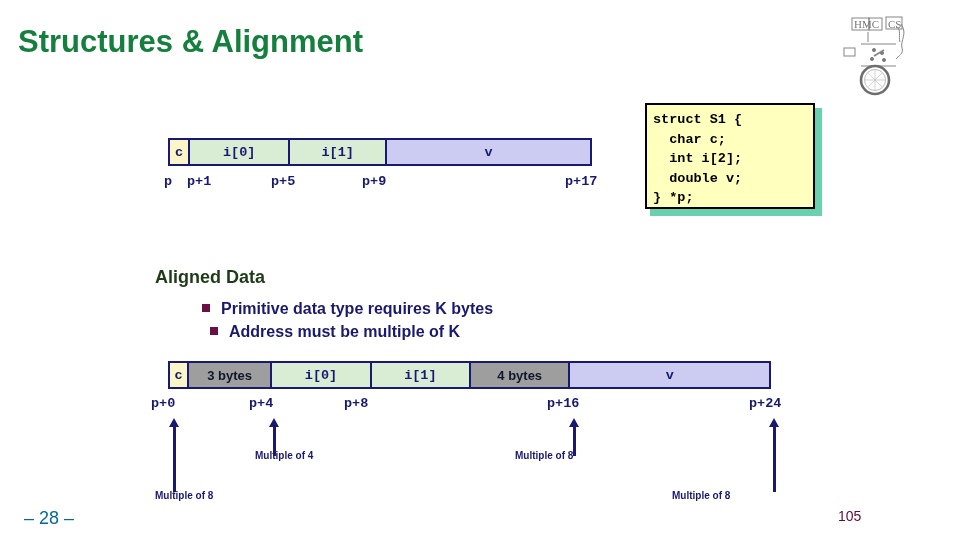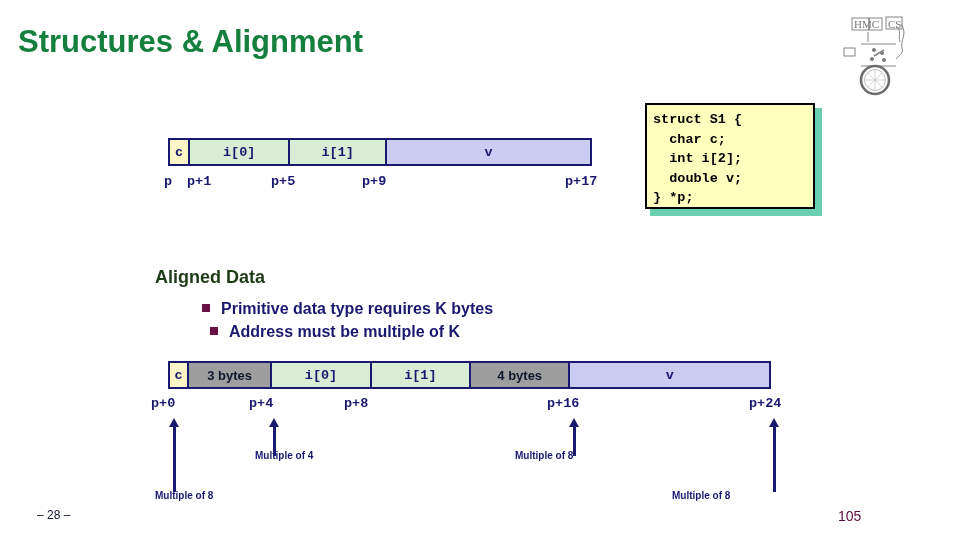--- a/index.html
+++ b/index.html
@@ -181,24 +181,24 @@
     position: absolute;
     font-size: 10px;
     font-weight: bold;
     color: #191970;
     white-space: nowrap;
   }
 
   
   #footer-left {
     position: absolute;
-    left: 37px;
+    left: 24px;
     top: 508px;
-    font-size: 12px;
-    color: #0f172a;
+    font-size: 18px;
+    color: #0369a1;
     white-space: nowrap;
   }
   #footer-right {
     position: absolute;
     left: 838px;
     top: 508px;
     font-size: 14px;
     color: #5b0b3b;
     white-space: nowrap;
   }

